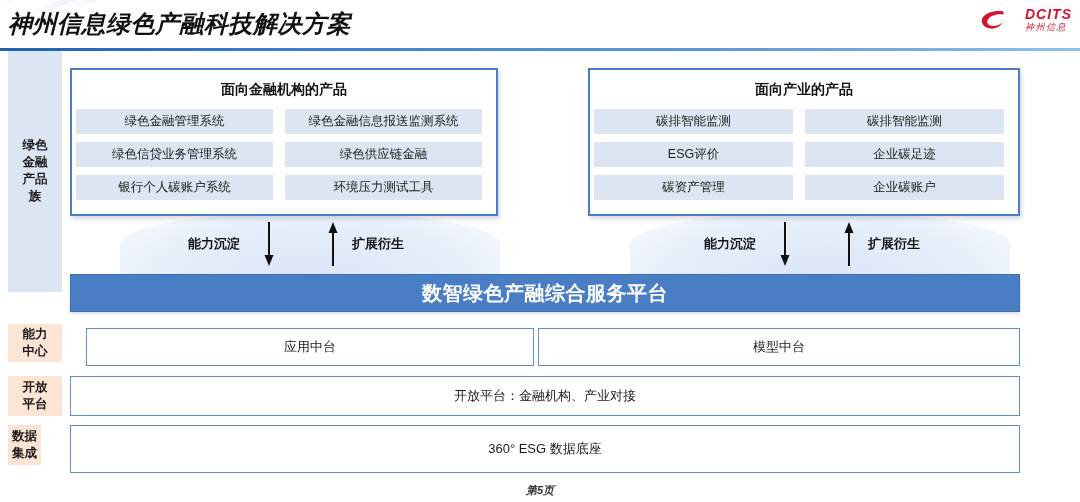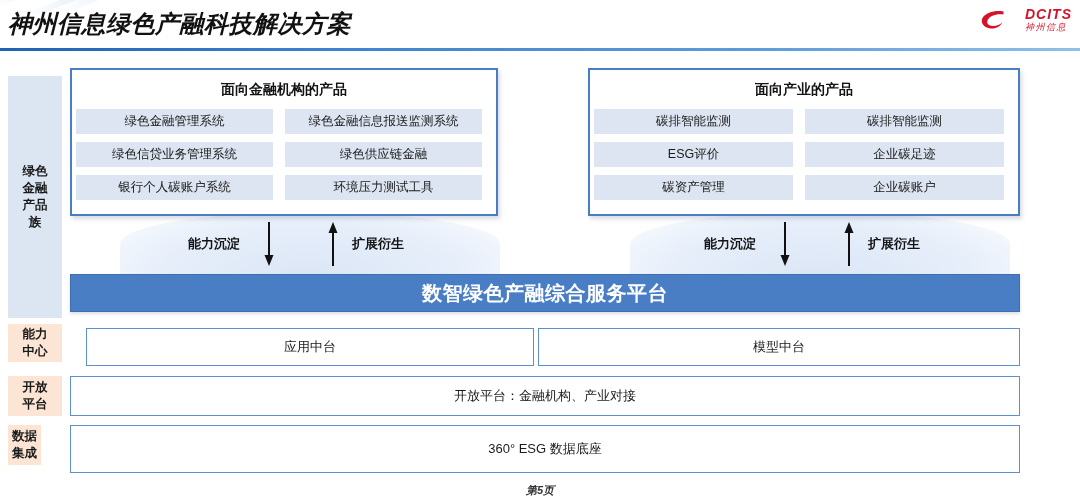--- a/index.html
+++ b/index.html
@@ -254,21 +254,21 @@
   </div>
 
   <div id="title-rule"></div>
 </div>
 
 <div id="canvas">
 
   <div class="hill" style="left:120px; top:162px; width:380px; height:64px;"></div>
   <div class="hill" style="left:630px; top:162px; width:380px; height:64px;"></div>
 
-  <div class="rail-label family" style="left:8px; top:26px; width:54px; height:242px;">
+  <div class="rail-label family" style="left:8px; top:0; width:54px; height:242px;">
     <span style="white-space:pre-line;">绿色
 金融
 产品
 族</span>
   </div>
 
   <div class="panel" style="left:70px; top:18px; width:428px; height:148px;">
     <div class="panel-title">面向金融机构的产品</div>
     <div class="panel-grid">
       <div class="chip">绿色金融管理系统</div>

